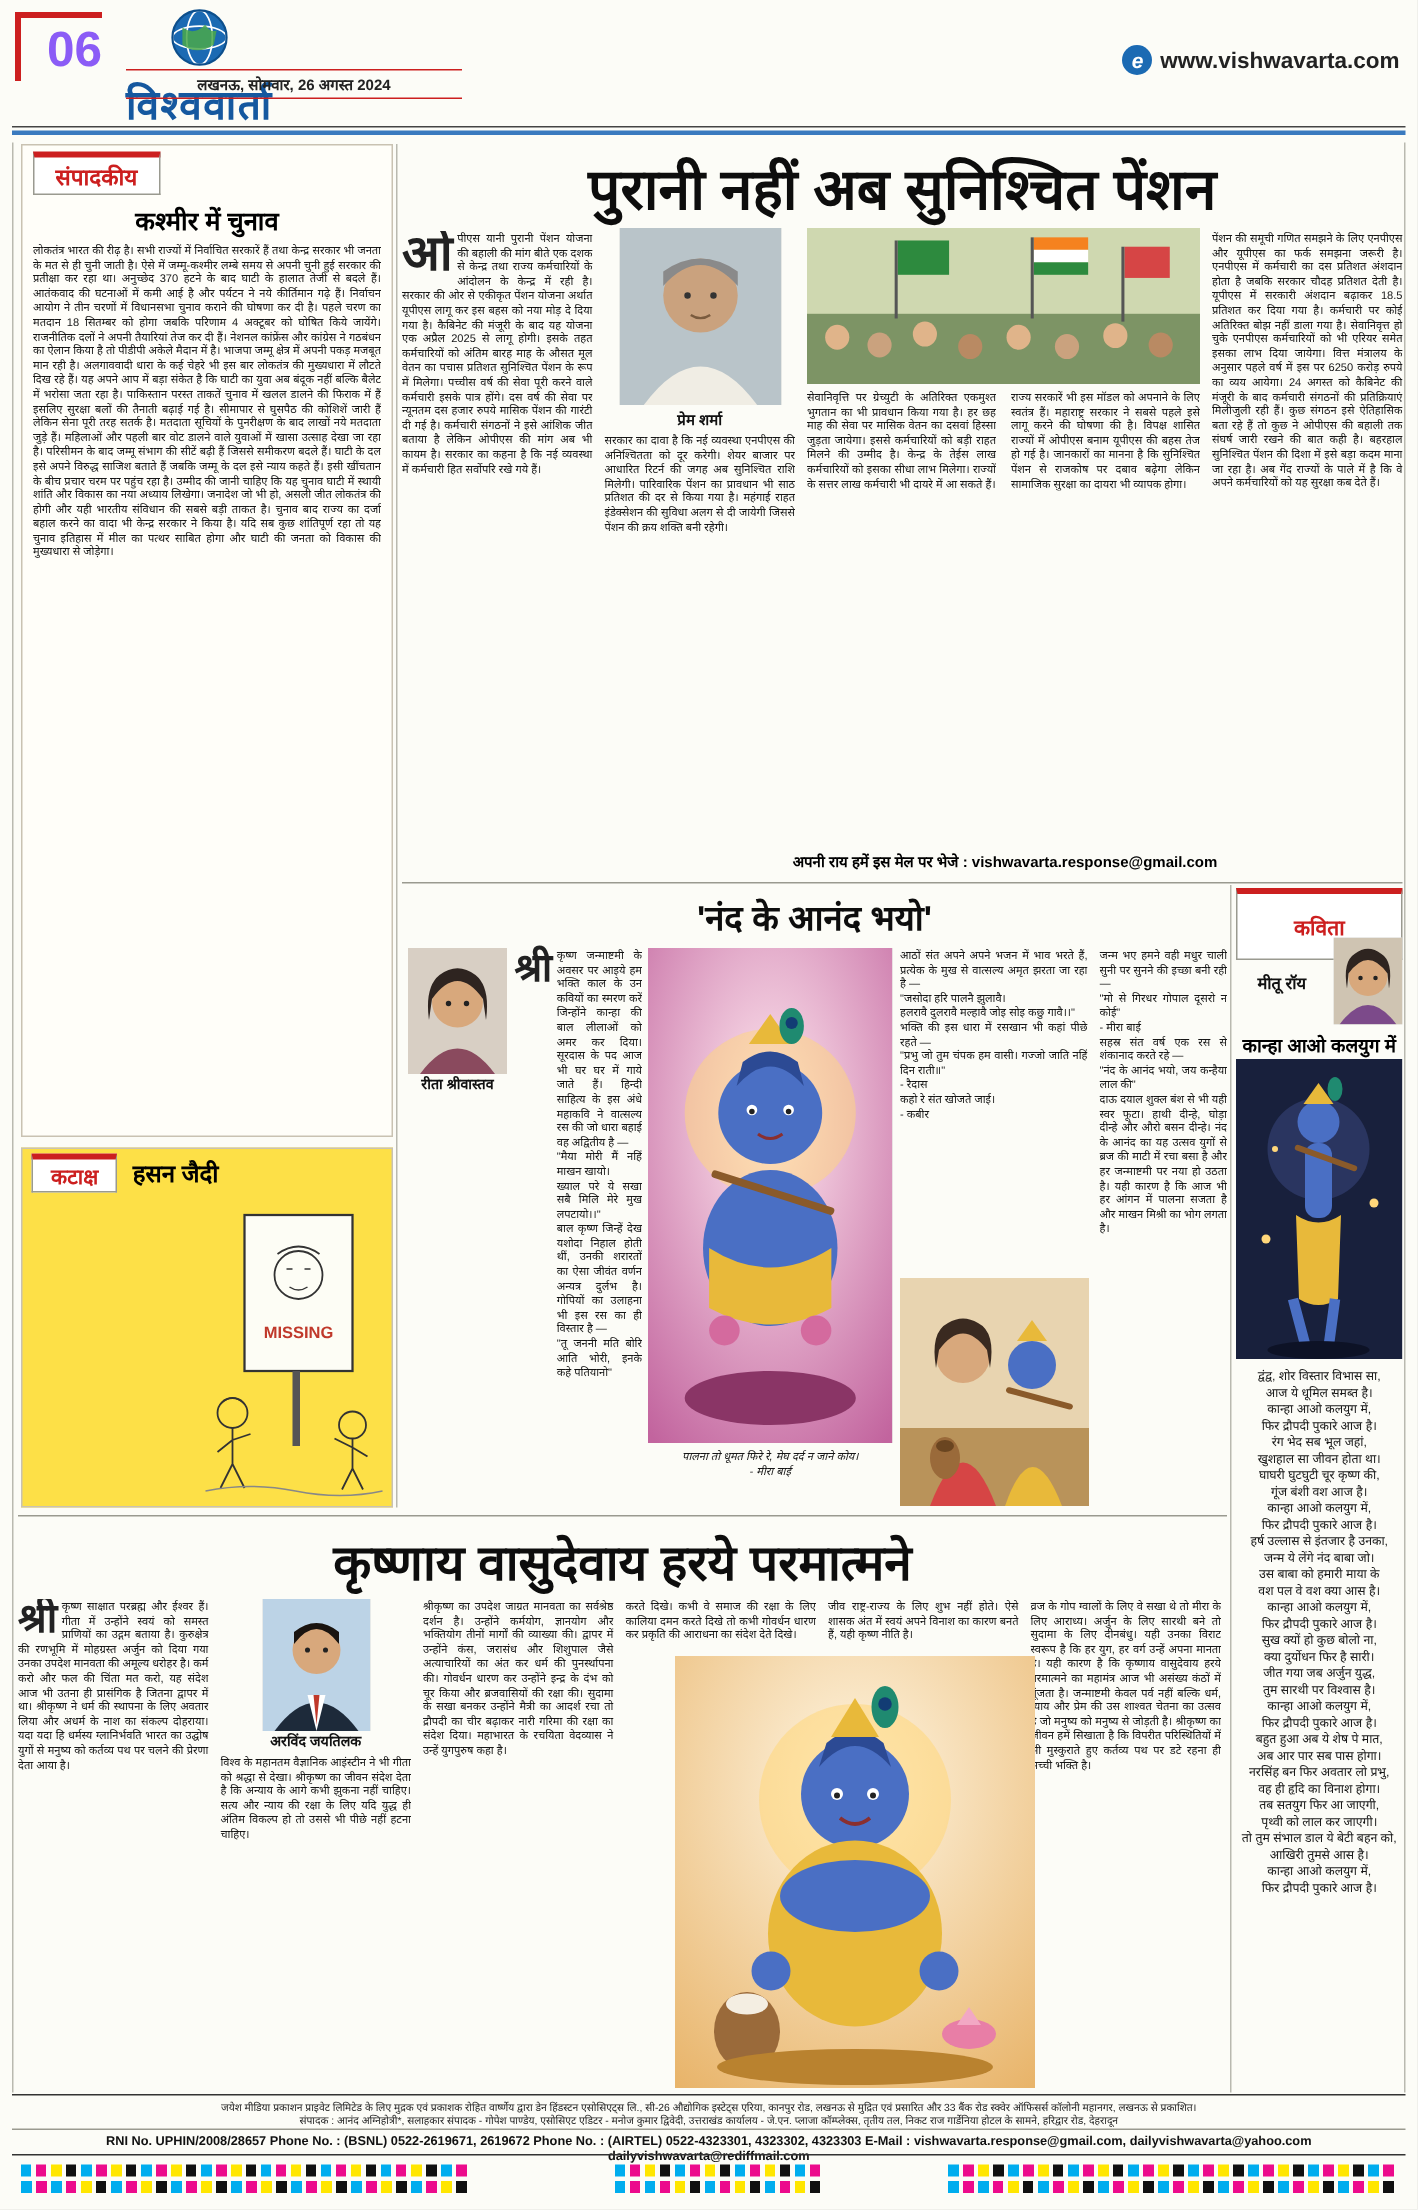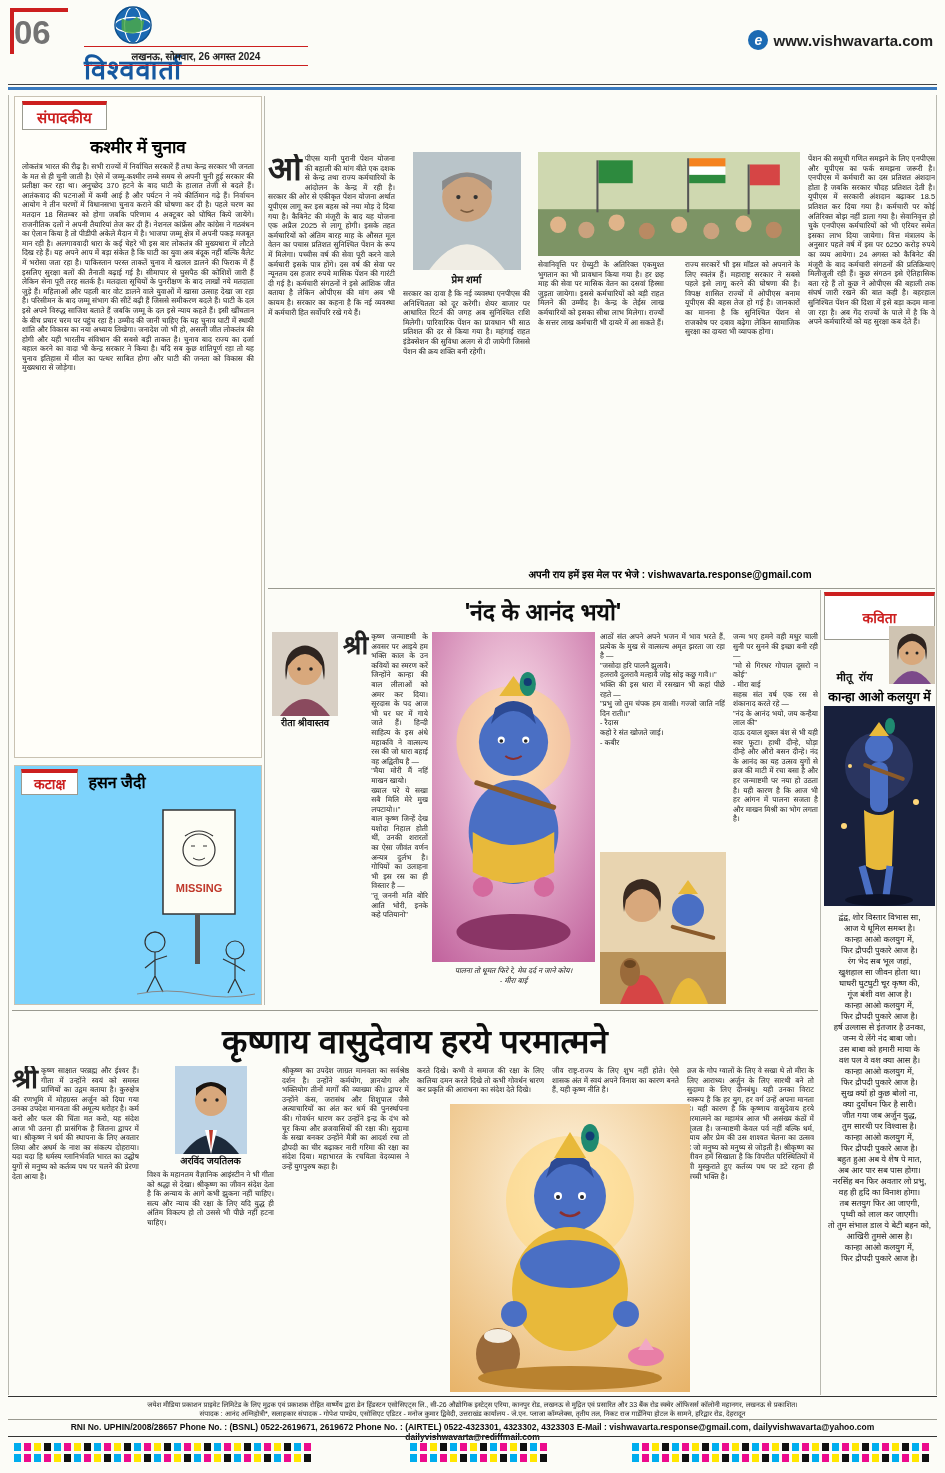--- a/index.html
+++ b/index.html
@@ -3,21 +3,21 @@
 <meta charset="utf-8">
 <style>
   * { margin:0; padding:0; box-sizing:border-box; }
   html,body { background:#e8e8e2; }
   body { font-family:"Liberation Sans","DejaVu Sans",sans-serif; }
   .page { position:relative; width:945px; height:1473px; margin:0 auto; background:#fcfcf7; overflow:hidden; }
   .abs { position:absolute; }
 
   
   .pagenum { left:10px; top:8px; width:58px; height:46px; border-top:4px solid #cc1f1f; border-left:4px solid #cc1f1f;
-             font-size:33px; font-weight:bold; color:#737373; display:flex; align-items:center; justify-content:flex-start; }
+             font-size:33px; font-weight:bold; color:#8b5cf6; display:flex; align-items:center; justify-content:flex-end; }
   .masthead { left:84px; top:6px; display:flex; align-items:center; gap:6px;flex-direction:column; }
   .masthead-title { font-size:27px; font-weight:bold; color:#15589f; letter-spacing:1px; }
   .dateline { left:84px; top:46px; width:224px; border-top:1px solid #cc1f1f; border-bottom:1px solid #cc1f1f;
               font-size:10px; color:#222; text-align:center; padding:2px 0; font-weight:bold; }
   .page-section-title { left:0; right:0; top:18px; text-align:center; font-size:27px; font-weight:bold; color:#111; pointer-events:none; }
   .website { right:12px; top:30px; display:flex; align-items:center; gap:5px; font-size:15px; font-weight:bold; color:#222; }
   .eicon { width:20px; height:20px; border-radius:50%; background:#1b6ab3; color:#fff; font-weight:bold; font-size:14px;
            display:flex; align-items:center; justify-content:center; font-style:italic; }
   .hdr-line1 { left:8px; right:8px; top:84px; border-top:1px solid #444; }
   .hdr-line2 { left:8px; right:8px; top:87px; border-top:3px solid #3a7abf; }
@@ -89,20 +89,21 @@
   <div class="abs vrule" style="left:820px; top:590px; height:805px;"></div>
   <div class="abs hrule" style="left:268px; top:588px; width:667px;"></div>
   <div class="abs hrule" style="left:12px; top:1010px; width:806px;"></div>
 
   <div class="abs" style="left:14px; top:96px; width:248px; height:662px; border:1px solid #c9c2b2; padding:4px 7px; background:#fffef9;">
     <div class="seclabel">संपादकीय</div>
     <div style="text-align:center; font-weight:bold; font-size:17px; padding:5px 0 4px;">कश्मीर में चुनाव</div>
     <div class="col" style="height:590px;">लोकतंत्र भारत की रीढ़ है। सभी राज्यों में निर्वाचित सरकारें हैं तथा केन्द्र सरकार भी जनता के मत से ही चुनी जाती है। ऐसे में जम्मू-कश्मीर लम्बे समय से अपनी चुनी हुई सरकार की प्रतीक्षा कर रहा था। अनुच्छेद 370 हटने के बाद घाटी के हालात तेजी से बदले हैं। आतंकवाद की घटनाओं में कमी आई है और पर्यटन ने नये कीर्तिमान गढ़े हैं। निर्वाचन आयोग ने तीन चरणों में विधानसभा चुनाव कराने की घोषणा कर दी है। पहले चरण का मतदान 18 सितम्बर को होगा जबकि परिणाम 4 अक्टूबर को घोषित किये जायेंगे। राजनीतिक दलों ने अपनी तैयारियां तेज कर दी हैं। नेशनल कांफ्रेंस और कांग्रेस ने गठबंधन का ऐलान किया है तो पीडीपी अकेले मैदान में है। भाजपा जम्मू क्षेत्र में अपनी पकड़ मजबूत मान रही है। अलगाववादी धारा के कई चेहरे भी इस बार लोकतंत्र की मुख्यधारा में लौटते दिख रहे हैं। यह अपने आप में बड़ा संकेत है कि घाटी का युवा अब बंदूक नहीं बल्कि बैलेट में भरोसा जता रहा है। पाकिस्तान परस्त ताकतें चुनाव में खलल डालने की फिराक में हैं इसलिए सुरक्षा बलों की तैनाती बढ़ाई गई है। सीमापार से घुसपैठ की कोशिशें जारी हैं लेकिन सेना पूरी तरह सतर्क है। मतदाता सूचियों के पुनरीक्षण के बाद लाखों नये मतदाता जुड़े हैं। महिलाओं और पहली बार वोट डालने वाले युवाओं में खासा उत्साह देखा जा रहा है। परिसीमन के बाद जम्मू संभाग की सीटें बढ़ी हैं जिससे समीकरण बदले हैं। घाटी के दल इसे अपने विरुद्ध साजिश बताते हैं जबकि जम्मू के दल इसे न्याय कहते हैं। इसी खींचतान के बीच प्रचार चरम पर पहुंच रहा है। उम्मीद की जानी चाहिए कि यह चुनाव घाटी में स्थायी शांति और विकास का नया अध्याय लिखेगा। जनादेश जो भी हो, असली जीत लोकतंत्र की होगी और यही भारतीय संविधान की सबसे बड़ी ताकत है। चुनाव बाद राज्य का दर्जा बहाल करने का वादा भी केन्द्र सरकार ने किया है। यदि सब कुछ शांतिपूर्ण रहा तो यह चुनाव इतिहास में मील का पत्थर साबित होगा और घाटी की जनता को विकास की मुख्यधारा से जोड़ेगा।</div>
   </div>
 
+  <div class="abs headline-xl" style="left:268px; top:98px; width:667px; font-size:38px;">पुरानी नहीं अब सुनिश्चित पेंशन</div>
 
   <div class="abs col" style="left:268px; top:154px; width:127px; height:428px;"><span class="dropcap">ओ</span><span>पीएस यानी पुरानी पेंशन योजना की बहाली की मांग बीते एक दशक से केन्द्र तथा राज्य कर्मचारियों के आंदोलन के केन्द्र में रही है। सरकार की ओर से एकीकृत पेंशन योजना अर्थात यूपीएस लागू कर इस बहस को नया मोड़ दे दिया गया है। कैबिनेट की मंजूरी के बाद यह योजना एक अप्रैल 2025 से लागू होगी। इसके तहत कर्मचारियों को अंतिम बारह माह के औसत मूल वेतन का पचास प्रतिशत सुनिश्चित पेंशन के रूप में मिलेगा। पच्चीस वर्ष की सेवा पूरी करने वाले कर्मचारी इसके पात्र होंगे। दस वर्ष की सेवा पर न्यूनतम दस हजार रुपये मासिक पेंशन की गारंटी दी गई है। कर्मचारी संगठनों ने इसे आंशिक जीत बताया है लेकिन ओपीएस की मांग अब भी कायम है। सरकार का कहना है कि नई व्यवस्था में कर्मचारी हित सर्वोपरि रखे गये हैं।</span></div>
 
   <div class="abs" style="left:403px; top:152px; width:127px; height:430px;">
     <div class="img-ph" style="width:108px; height:118px; margin:0 auto;">
       <svg viewBox="0 0 100 110" preserveAspectRatio="none">
           <rect width="100" height="110" fill="#b9c4c9"></rect>
           <path d="M15 110 q35 -48 70 0 z" fill="#f0ede4"></path>
           <circle cx="50" cy="42" r="23" fill="#caa27e"></circle>
           <path d="M27 36 q23 -26 46 0 l0 -9 q-23 -16 -46 0 z" fill="#8a8a8a"></path>
@@ -133,21 +134,21 @@
           <rect x="150" y="6" width="36" height="8" fill="#f5821f"></rect>
           <rect x="150" y="14" width="36" height="8" fill="#ffffff"></rect>
           <rect x="150" y="22" width="36" height="8" fill="#2d8a3e"></rect>
           <rect x="148" y="6" width="2" height="52" fill="#555"></rect>
           <rect x="210" y="12" width="30" height="20" fill="#d64545"></rect>
           <rect x="208" y="12" width="2" height="48" fill="#555"></rect>
         </svg>
     </div>
     <div style="margin-top:4px; column-count:2; column-gap:10px; height:318px;">
       <div class="col" style="height:auto;">सेवानिवृत्ति पर ग्रेच्युटी के अतिरिक्त एकमुश्त भुगतान का भी प्रावधान किया गया है। हर छह माह की सेवा पर मासिक वेतन का दसवां हिस्सा जुड़ता जायेगा। इससे कर्मचारियों को बड़ी राहत मिलने की उम्मीद है। केन्द्र के तेईस लाख कर्मचारियों को इसका सीधा लाभ मिलेगा। राज्यों के सत्तर लाख कर्मचारी भी दायरे में आ सकते हैं।</div>
-      <div class="col" style="height:auto; margin-top:6px;margin-left:11px;">राज्य सरकारें भी इस मॉडल को अपनाने के लिए स्वतंत्र हैं। महाराष्ट्र सरकार ने सबसे पहले इसे लागू करने की घोषणा की है। विपक्ष शासित राज्यों में ओपीएस बनाम यूपीएस की बहस तेज हो गई है। जानकारों का मानना है कि सुनिश्चित पेंशन से राजकोष पर दबाव बढ़ेगा लेकिन सामाजिक सुरक्षा का दायरा भी व्यापक होगा।</div>
+      <div class="col" style="height:auto; margin-top:6px;">राज्य सरकारें भी इस मॉडल को अपनाने के लिए स्वतंत्र हैं। महाराष्ट्र सरकार ने सबसे पहले इसे लागू करने की घोषणा की है। विपक्ष शासित राज्यों में ओपीएस बनाम यूपीएस की बहस तेज हो गई है। जानकारों का मानना है कि सुनिश्चित पेंशन से राजकोष पर दबाव बढ़ेगा लेकिन सामाजिक सुरक्षा का दायरा भी व्यापक होगा।</div>
     </div>
   </div>
 
   <div class="abs col" style="left:808px; top:154px; width:127px; height:410px;">पेंशन की समूची गणित समझने के लिए एनपीएस और यूपीएस का फर्क समझना जरूरी है। एनपीएस में कर्मचारी का दस प्रतिशत अंशदान होता है जबकि सरकार चौदह प्रतिशत देती है। यूपीएस में सरकारी अंशदान बढ़ाकर 18.5 प्रतिशत कर दिया गया है। कर्मचारी पर कोई अतिरिक्त बोझ नहीं डाला गया है। सेवानिवृत्त हो चुके एनपीएस कर्मचारियों को भी एरियर समेत इसका लाभ दिया जायेगा। वित्त मंत्रालय के अनुसार पहले वर्ष में इस पर 6250 करोड़ रुपये का व्यय आयेगा। 24 अगस्त को कैबिनेट की मंजूरी के बाद कर्मचारी संगठनों की प्रतिक्रियाएं मिलीजुली रही हैं। कुछ संगठन इसे ऐतिहासिक बता रहे हैं तो कुछ ने ओपीएस की बहाली तक संघर्ष जारी रखने की बात कही है। बहरहाल सुनिश्चित पेंशन की दिशा में इसे बड़ा कदम माना जा रहा है। अब गेंद राज्यों के पाले में है कि वे अपने कर्मचारियों को यह सुरक्षा कब देते हैं।</div>
 
   <div class="abs" style="left:520px; top:567px; width:300px; text-align:center; font-weight:bold; font-size:10px;">अपनी राय हमें इस मेल पर भेजे : vishwavarta.response@gmail.com</div>
 
   <div class="abs headline-xl" style="left:268px; top:595px; width:550px; font-size:23px;">'नंद के आनंद भयो'</div>
 
   <div class="abs" style="left:272px; top:632px; width:156px; height:373px;">
@@ -231,21 +232,21 @@
   <div class="abs col" style="left:733px; top:632px; width:85px; height:373px;">जन्म भए हमने वही मधुर चाली सुनी पर सुनने की इच्छा बनी रही —
 "मो से गिरधर गोपाल दूसरो न कोई"
 - मीरा बाई
 सहस्र संत वर्ष एक रस से शंकानाद करते रहे —
 "नंद के आनंद भयो, जय कन्हैया लाल की"
 दाऊ दयाल शुक्ल बंश से भी यही स्वर फूटा। हाथी दीन्हे, घोड़ा दीन्हे और औरो बसन दीन्हे। नंद के आनंद का यह उत्सव युगों से ब्रज की माटी में रचा बसा है और हर जन्माष्टमी पर नया हो उठता है। यही कारण है कि आज भी हर आंगन में पालना सजता है और माखन मिश्री का भोग लगता है।</div>
 
   <div class="abs" style="left:824px; top:592px; width:111px;">
     <div class="seclabel" style="display:block; text-align:center; font-size:14px; padding:12px 4px;">कविता</div>
   </div>
-  <div class="abs" style="left:824px; top:624px; width:111px; height:60px; display:flex; align-items:flex-end; gap:4px;font-family:Liberation Mono, monospace;">
+  <div class="abs" style="left:824px; top:624px; width:111px; height:60px; display:flex; align-items:center; gap:4px;">
     <div class="byline" style="flex:1; font-size:11px;">मीतू रॉय</div>
     <div class="img-ph" style="width:46px; height:58px;">
       <svg viewBox="0 0 46 58" preserveAspectRatio="none">
           <rect width="46" height="58" fill="#cfc4b2"></rect>
           <path d="M4 58 q19 -26 38 0 z" fill="#7c4a8a"></path>
           <circle cx="23" cy="26" r="13" fill="#d8a87c"></circle>
           <path d="M10 24 q13 -18 26 0 l1 10 q3 -18 -5 -23 q-9 -7 -18 0 q-8 5 -5 23 z" fill="#2e2420"></path>
           <circle cx="18" cy="27" r="1.5" fill="#222"></circle>
           <circle cx="28" cy="27" r="1.5" fill="#222"></circle>
         </svg>
@@ -295,21 +296,21 @@
 अब आर पार सब पास होगा।
 नरसिंह बन फिर अवतार लो प्रभु,
 वह ही हृदि का विनाश होगा।
 तब सतयुग फिर आ जाएगी,
 पृथ्वी को लाल कर जाएगी।
 तो तुम संभाल डाल ये बेटी बहन को,
 आखिरी तुमसे आस है।
 कान्हा आओ कलयुग में,
 फिर द्रौपदी पुकारे आज है।</div>
 
-  <div class="abs" style="left:14px; top:765px; width:248px; height:240px; border:1px solid #c9c2b2; background:#7dd3fc;">
+  <div class="abs" style="left:14px; top:765px; width:248px; height:240px; border:1px solid #c9c2b2; background:#fde047;">
     <div style="display:flex; align-items:center; gap:10px; padding:3px 6px;">
       <span class="seclabel" style="font-size:14px; padding:1px 12px;">कटाक्ष</span>
       <span style="font-weight:bold; font-size:16px;">हसन जैदी</span>
     </div>
     <div style="position:relative; height:205px;">
       <svg class="abs" style="left:118px; top:4px;" width="126" height="196" viewBox="0 0 126 196">
         <rect x="30" y="8" width="72" height="104" fill="#fdfdf5" stroke="#333" stroke-width="1.5"></rect>
         <circle cx="66" cy="48" r="16" fill="none" stroke="#333" stroke-width="1.2"></circle>
         <path d="M58 44 l4 0 m8 0 l4 0 M60 56 q6 4 12 0" stroke="#333" stroke-width="1" fill="none"></path>
         <path d="M52 34 q14 -10 28 0" stroke="#333" stroke-width="1.2" fill="none"></path>

